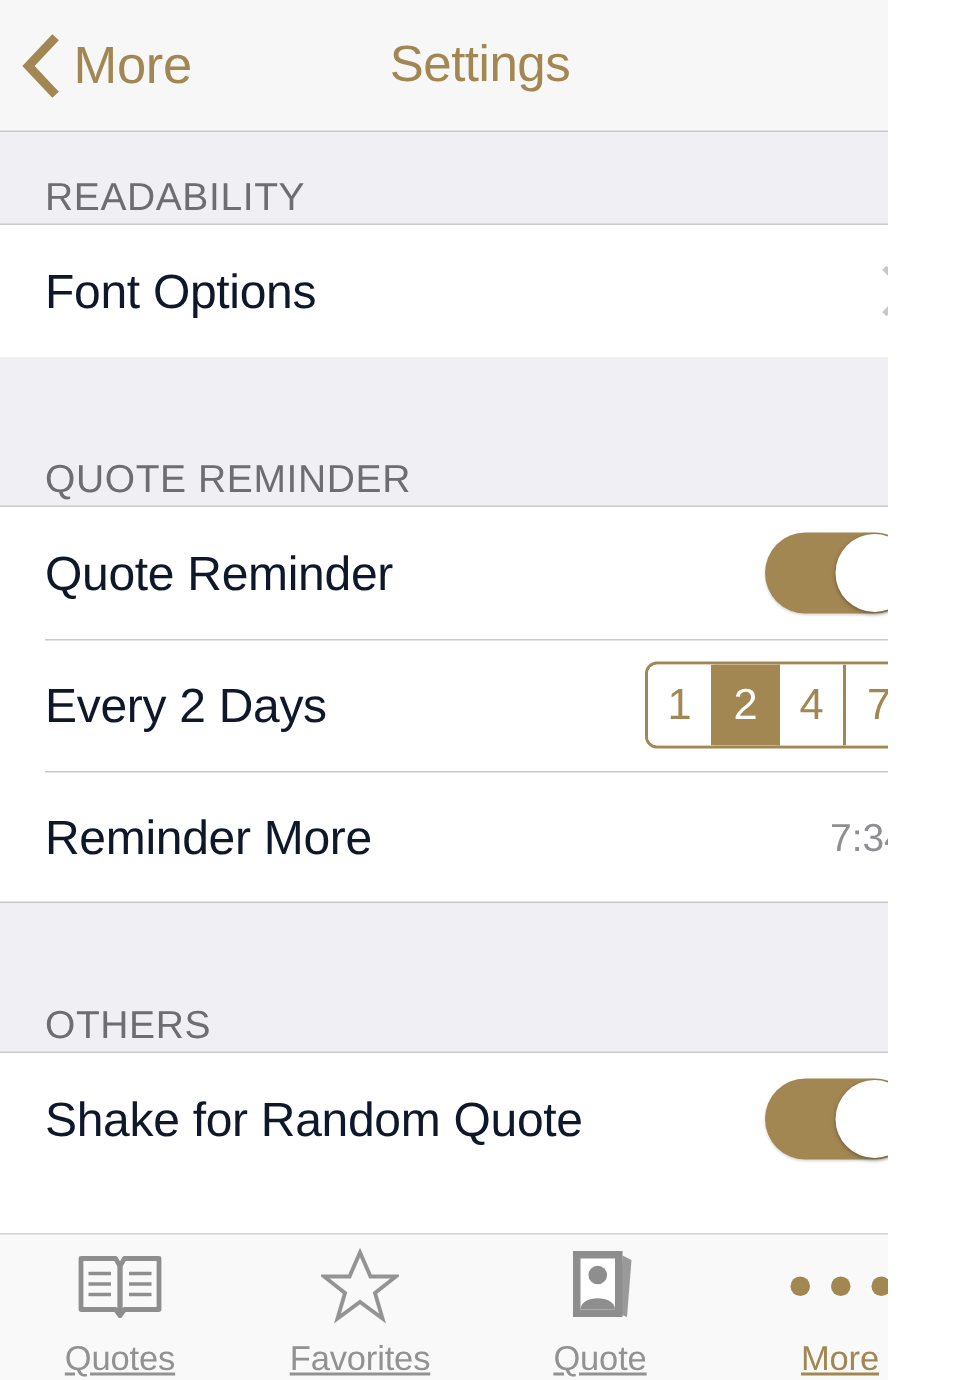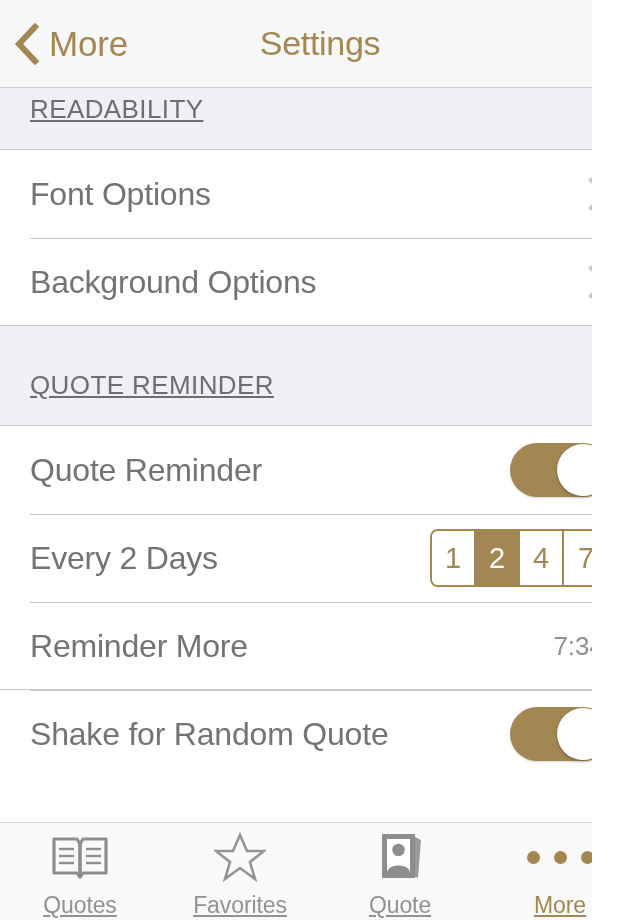--- a/index.html
+++ b/index.html
@@ -80,25 +80,24 @@
     background: #ffffff;
     overflow: hidden;
   }
 
   .section-header {
     background: #EFEFF4;
     border-bottom: 1px solid #C9C9CE;
     box-sizing: border-box;
     display: flex;
     align-items: flex-end;
-    padding: 0 0 24px 30px;
+    padding: 0 0 2px 30px;
     color: #6D6D72;
     font-size: 26px;
     letter-spacing: 0.4px;
-    text-decoration: underline;
   }
   .sh-1 { height: 62px; }
   .sh-2 { height: 100px; }
   .sh-3 { height: 100px; }
 
   .row {
     position: relative;
     background: #ffffff;
     height: 88px;
     display: flex;
@@ -119,21 +118,21 @@
     content: "";
     position: absolute;
     left: 0;
     right: 0;
     bottom: 0;
     height: 1px;
     background: #C8C7CC;
   }
   .row-label {
     font-size: 32px;
-    color: #737373;
+    color: #0f172a;
     letter-spacing: -0.2px;
     white-space: nowrap;
   }
   .row-spacer { flex: 1 1 auto; }
   .row-value {
     font-size: 26px;
     color: #8E8E93;
     margin-right: 6px;
   }
   .disclosure {
@@ -263,27 +262,20 @@
     <div class="section-header sh-1">READABILITY</div>
 
     <div class="row">
       <span class="row-label">Font Options</span>
       <span class="row-spacer"></span>
       <svg class="disclosure" viewBox="0 0 20 34">
         <polyline points="3,3 16,17 3,31" fill="none" stroke="#C7C7CC" stroke-width="4" stroke-linecap="square" stroke-linejoin="miter"></polyline>
       </svg>
     </div>
 
-    <div class="row row-last-sep">
-      <span class="row-label">Background Options</span>
-      <span class="row-spacer"></span>
-      <svg class="disclosure" viewBox="0 0 20 34">
-        <polyline points="3,3 16,17 3,31" fill="none" stroke="#C7C7CC" stroke-width="4" stroke-linecap="square" stroke-linejoin="miter"></polyline>
-      </svg>
-    </div>
 
     <div class="section-header sh-2">QUOTE REMINDER</div>
 
     <div class="row">
       <span class="row-label">Quote Reminder</span>
       <span class="row-spacer"></span>
       <div class="switch">
         <div class="knob"></div>
       </div>
     </div>
@@ -298,20 +290,21 @@
         <div class="segment">7</div>
       </div>
     </div>
 
     <div class="row row-last-sep">
       <span class="row-label">Reminder More</span>
       <span class="row-spacer"></span>
       <span class="row-value">7:34</span>
     </div>
 
+    <div class="section-header sh-3">OTHERS</div>
 
     <div class="row row-clipped">
       <span class="row-label">Shake for Random Quote</span>
       <span class="row-spacer"></span>
       <div class="switch">
         <div class="knob"></div>
       </div>
     </div>
 
   </div>

